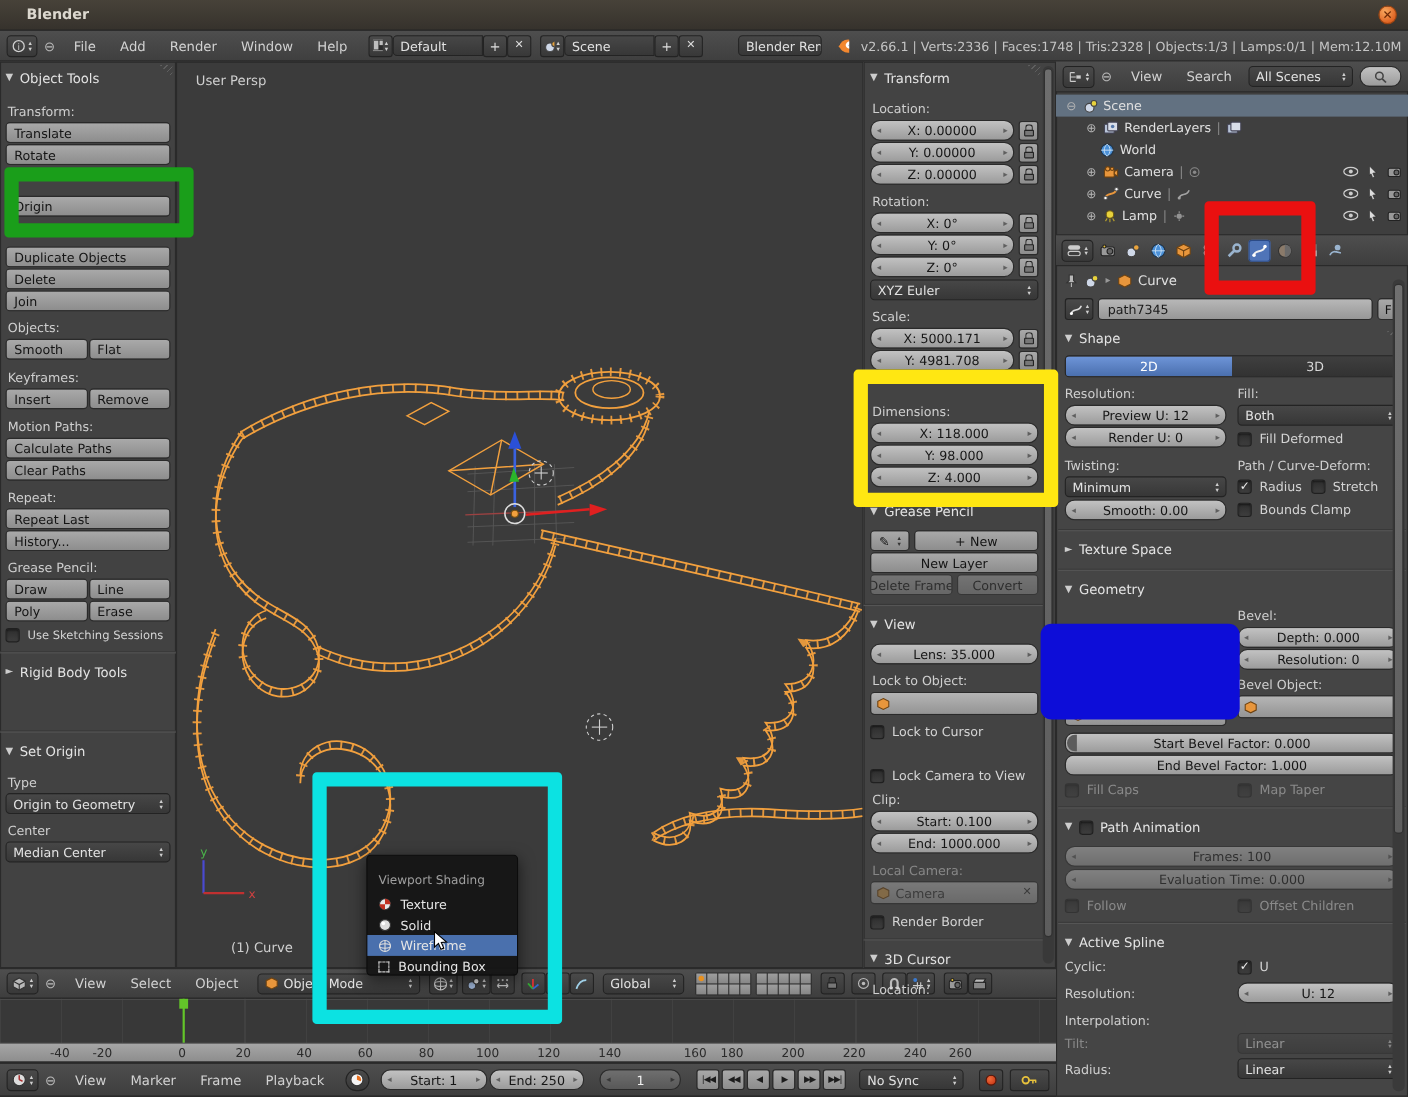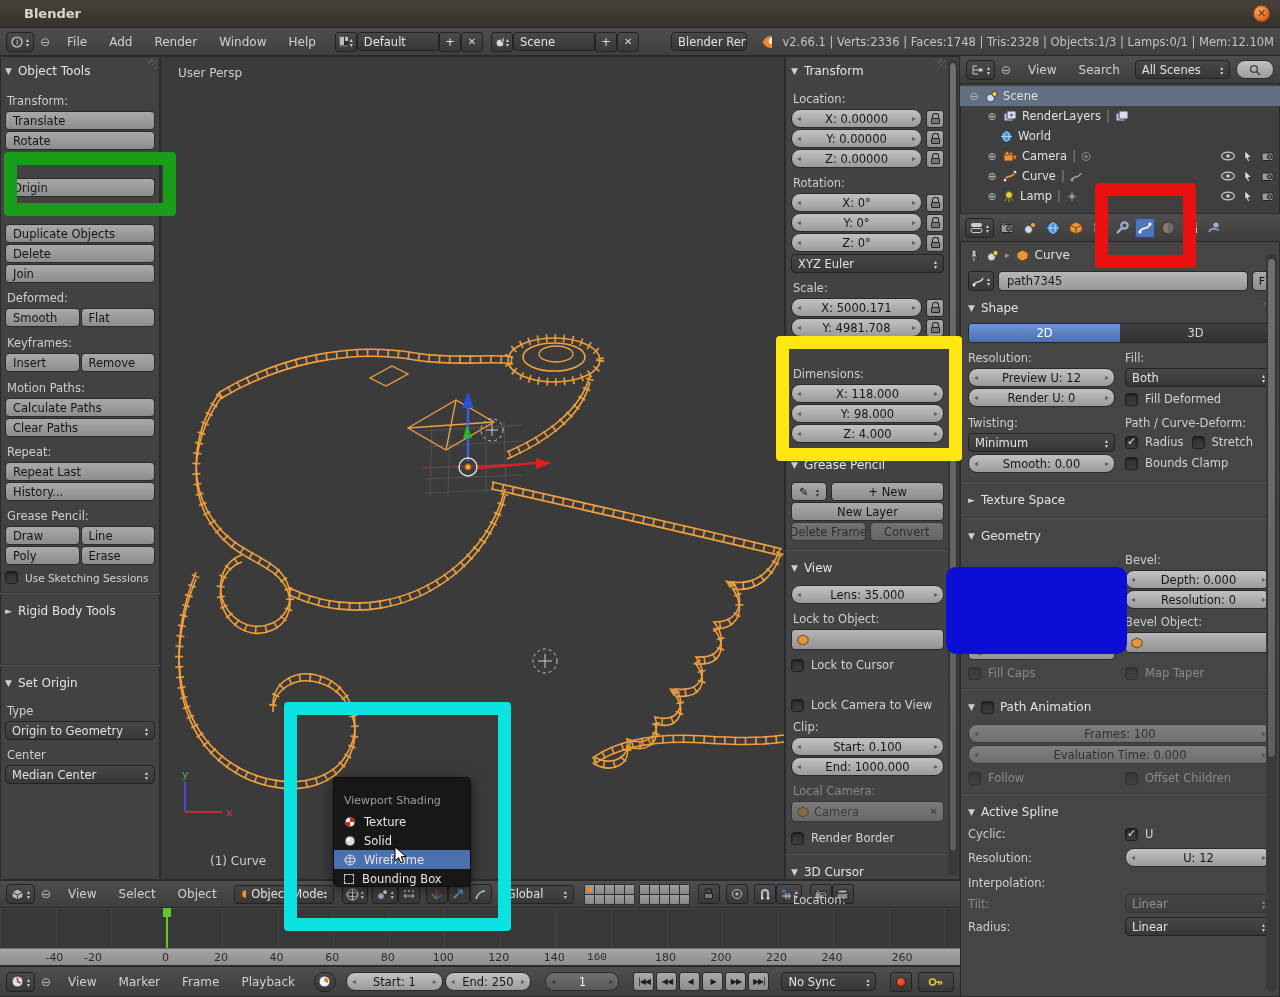--- a/index.html
+++ b/index.html
@@ -234,21 +234,21 @@
   <div class="spacer" style="height:26px"></div>
   <div class="btn">
       <span>Duplicate Objects</span>
     </div>
   <div class="btn">
       <span>Delete</span>
     </div>
   <div class="btn">
       <span>Join</span>
     </div>
-  <div class="slabel">Deformed:</div>
+  <div class="slabel">Objects:</div>
   <div class="row">
     <div class="btn">
         <span>Smooth</span>
       </div>
     <div class="btn">
         <span>Flat</span>
       </div>
   </div>
   <div class="slabel">Keyframes:</div>
   <div class="row">
@@ -416,21 +416,21 @@
     <svg width="13" height="13">
         <path d="M6.5,1 L12,4 L12,9 L6.5,12 L1,9 L1,4 Z" fill="#b9b9b9" stroke="#333"></path>
         <path d="M1,4 L6.5,7 L12,4 M6.5,7 L6.5,12" stroke="#333" fill="none"></path>
       </svg>
     <span class="ud"></span>
   </div>
   <span class="collapse">⊖</span>
   <span class="menu">View</span>
   <span class="menu">Select</span>
   <span class="menu">Object</span>
-  <div class="drop" style="width:100px;margin-left:6px">
+  <div class="drop" style="width:148px;margin-left:6px">
     <svg width="12" height="12" style="margin-right:5px">
         <path d="M6,1 L11,3.5 L11,8.5 L6,11 L1,8.5 L1,3.5 Z" fill="#e8963c" stroke="#6e4312"></path>
       </svg>
     <span>Object Mode</span>
     <span class="ud"></span>
   </div>
   <div class="iconbtn" style="margin-left:8px">
     <svg width="13" height="13">
         <circle cx="6.5" cy="6.5" r="5.5" fill="none" stroke="#ccc"></circle>
         <ellipse cx="6.5" cy="6.5" rx="5.5" ry="2.2" fill="none" stroke="#ccc"></ellipse>
@@ -544,26 +544,26 @@
     <span class="tick" style="left: 32.4px;">-40</span>
     <span class="tick" style="left: 71px;">-20</span>
     <span class="tick" style="left: 143.5px;">0</span>
     <span class="tick" style="left: 199.05px;">20</span>
     <span class="tick" style="left: 254.6px;">40</span>
     <span class="tick" style="left: 310.15px;">60</span>
     <span class="tick" style="left: 365.7px;">80</span>
     <span class="tick" style="left: 421.25px;">100</span>
     <span class="tick" style="left: 476.8px;">120</span>
     <span class="tick" style="left: 532.35px;">140</span>
-    <span class="tick" style="left: 575px; font-family: Liberation Mono, monospace;">160</span>
+    <span class="tick" style="left: 610px;">160</span>
     <span class="tick" style="left: 643.45px;">180</span>
     <span class="tick" style="left: 699px;">200</span>
     <span class="tick" style="left: 754.55px;">220</span>
     <span class="tick" style="left: 810.1px;">240</span>
-    <span class="tick" style="left: 880px;">260</span>
+    <span class="tick" style="left: 851px;">260</span>
   </div>
 <div class="tlheader hdrbar abs">
   <div class="ebtn">
     <svg width="13" height="13">
         <circle cx="6.5" cy="6.5" r="5.5" fill="#ddd" stroke="#333"></circle>
         <path d="M6.5,6.5 L6.5,2.5 M6.5,6.5 L9.5,8" stroke="#a33" stroke-width="1.4"></path>
       </svg>
     <span class="ud"></span>
   </div>
   <span class="collapse">⊖</span>
@@ -1106,20 +1106,27 @@
             <span>Resolution: 0</span>
           </div>
         <div class="slabel" style="margin-top:6px">Bevel Object:</div>
         <div class="objfield" style="margin-top:3px">
           <svg width="12" height="12">
               <path d="M6,1 L11,3.5 L11,8.5 L6,11 L1,8.5 L1,3.5 Z" fill="#e8963c" stroke="#6e4312"></path>
             </svg>
         </div>
       </div>
     </div>
+    <div class="pill slider" style="margin-top:6px;border-radius:8px">
+        <span class="fill"></span>
+        <span>Start Bevel Factor: 0.000</span>
+      </div>
+    <div class="pill" style="margin-top:1px;border-radius:8px">
+        <span>End Bevel Factor: 1.000</span>
+      </div>
     <div class="cols" style="margin-top:6px">
       <div class="col chkrow dis">
           <span class="chk"></span>
           <span>Fill Caps</span>
         </div>
       <div class="col chkrow dis">
           <span class="chk"></span>
           <span>Map Taper</span>
         </div>
     </div>

